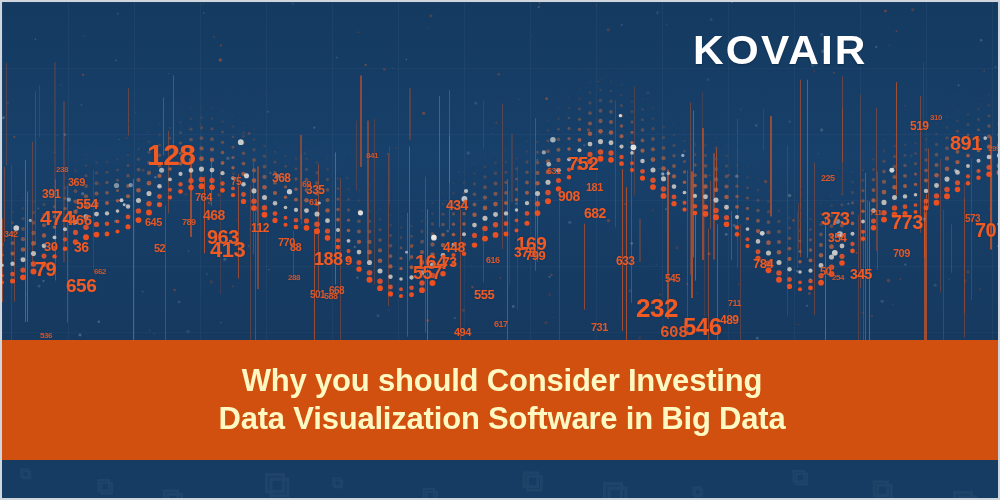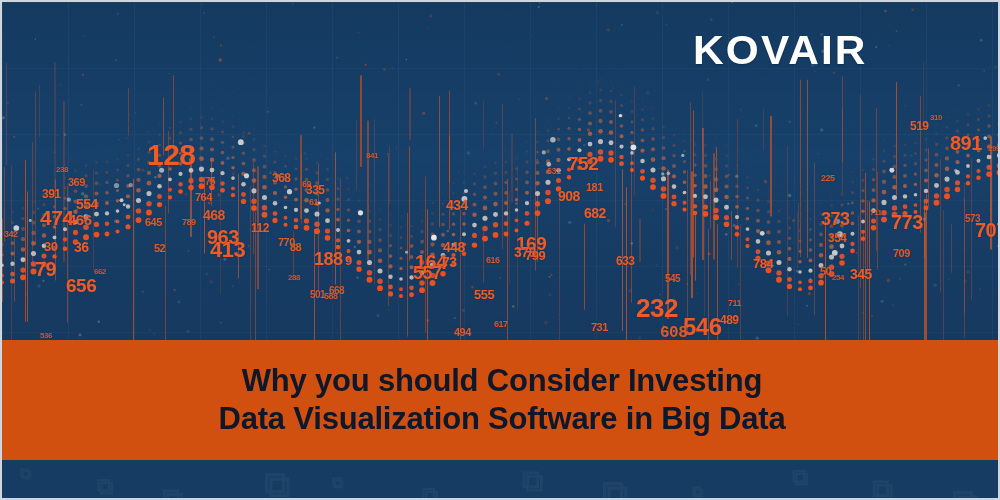--- a/index.html
+++ b/index.html
@@ -59,21 +59,21 @@
 
   
   #title-band{
     position:absolute;left:0;top:338px;width:1000px;height:120px;
     background:#d2500f;
     display:flex;flex-direction:column;
     align-items:center;justify-content:center;
     overflow:hidden;
   }
   #title-band .tl{
-    color:#0f172a;
+    color:#fef9c3;
     font-family:"Liberation Sans",sans-serif;
     font-weight:700;
     font-size:31px;
     line-height:1.22;
     letter-spacing:-.2px;
     text-align:center;
     white-space:nowrap;
   }
 
   
@@ -1565,21 +1565,21 @@
         <div class="num" style="left: 54px; top: 164px; font-size: 8px; opacity: 0.835714;">238</div>
         <div class="num" style="left: 66px; top: 210px; font-size: 15px; opacity: 1.08571;">466</div>
         <div class="num" style="left: 33px; top: 257px; font-size: 20px; opacity: 1;">79</div>
         <div class="num" style="left: 64px; top: 274px; font-size: 19px; opacity: 1;">656</div>
         <div class="num" style="left: 72px; top: 238px; font-size: 14px; opacity: 1.05;">36</div>
         <div class="num" style="left: 42px; top: 238px; font-size: 13px; opacity: 1.01429;">30</div>
         <div class="num" style="left: 2px; top: 228px; font-size: 9px; opacity: 0.871429;">342</div>
         <div class="num" style="left: 38px; top: 330px; font-size: 8px; opacity: 0.835714;">536</div>
         <div class="num" style="left: 92px; top: 266px; font-size: 8px; opacity: 0.835714;">662</div>
         <div class="num" style="left: 230px; top: 170px; font-size: 12px; opacity: 0.978571; padding-left: 40px;">368</div>
-        <div class="num" style="left: 203px; top: 175px; font-size: 10px; opacity: 0.907143;">75</div>
+        <div class="num" style="left: 203px; top: 175px; font-size: 10px; opacity: 0.907143; padding-left: 26px;">75</div>
         <div class="num" style="left: 193px; top: 190px; font-size: 11px; opacity: 0.942857;">764</div>
         <div class="num" style="left: 201px; top: 206px; font-size: 14px; opacity: 0.942857;">468</div>
         <div class="num" style="left: 180px; top: 216px; font-size: 9px; opacity: 0.871429;">789</div>
         <div class="num" style="left: 205px; top: 225px; font-size: 20px; opacity: 1;">963</div>
         <div class="num" style="left: 208px; top: 237px; font-size: 22px; opacity: 1;">413</div>
         <div class="num" style="left: 143px; top: 215px; font-size: 11px; opacity: 0.942857;">645</div>
         <div class="num" style="left: 152px; top: 241px; font-size: 11px; opacity: 0.942857;">52</div>
         <div class="num" style="left: 249px; top: 220px; font-size: 12px; opacity: 0.978571;">112</div>
         <div class="num" style="left: 304px; top: 182px; font-size: 12px; opacity: 0.978571;">335</div>
         <div class="num" style="left: 307px; top: 196px; font-size: 9px; opacity: 0.871429;">61</div>

